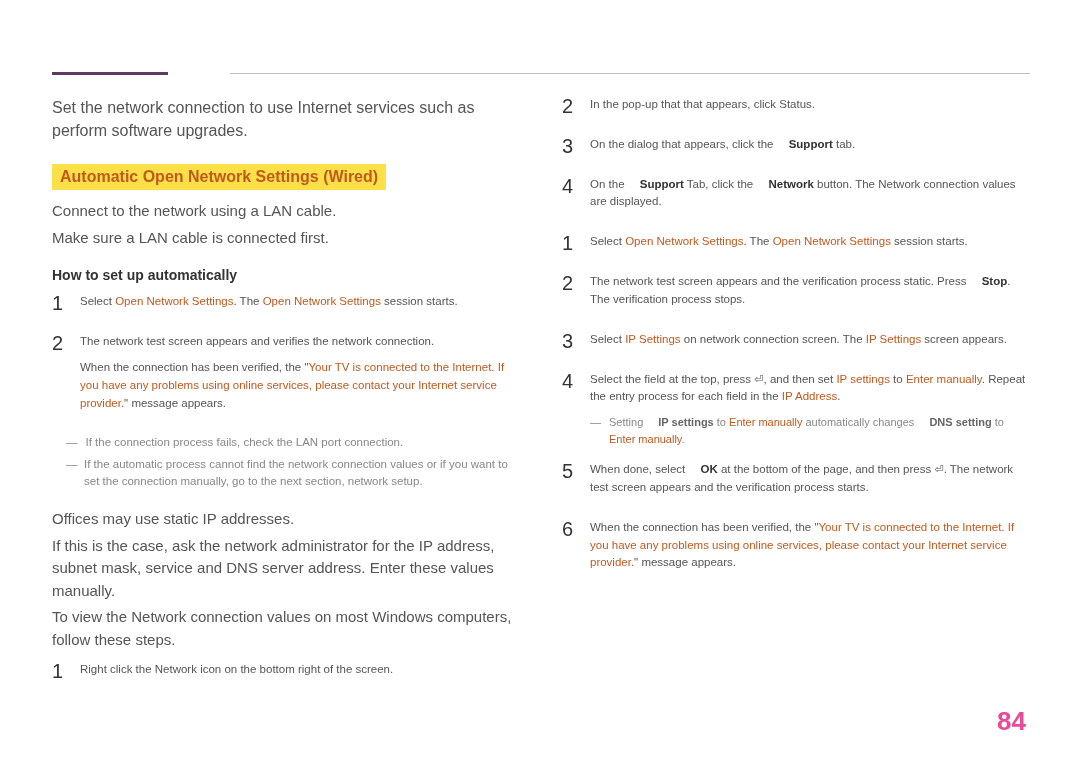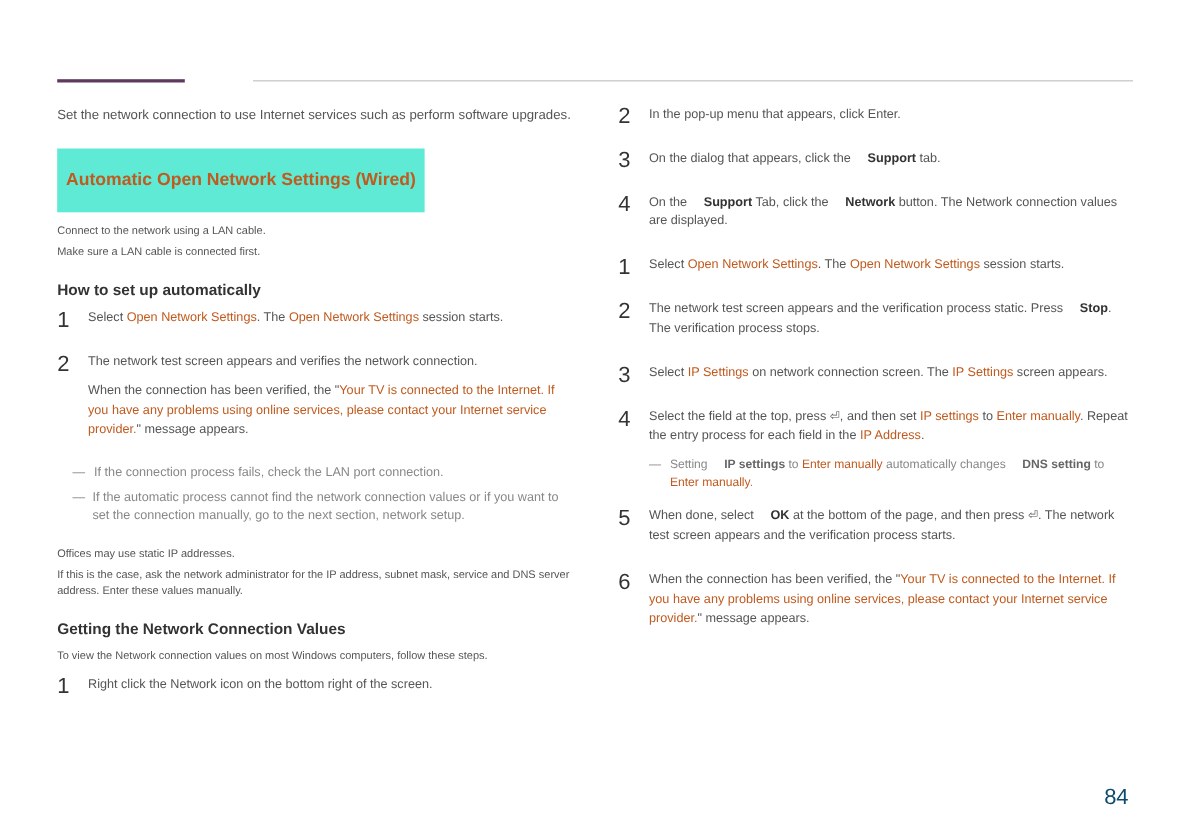--- a/index.html
+++ b/index.html
@@ -31,36 +31,36 @@
   .columns {
     position: absolute;
     top: 96px;
     left: 52px;
     right: 50px;
     display: flex;
     gap: 42px;
   }
   .col { width: 470px; }
   .intro {
-    font-size: 12px;
+    font-size: 16px;
     color: #555;
     margin-bottom: 22px;
     line-height: 1.45;
   }
   .hl-heading {
     display: inline-block;
-    background: #5eead4;
+    background: #fde047;
     color: #c05a1e;
     font-weight: 600;
     font-size: 16px;
-    padding: 20px 8px;
+    padding: 4px 8px;
     margin-bottom: 10px;
   }
   .para, .subpara {
-    font-size: 10px;
+    font-size: 15px;
     color: #555;
     line-height: 1.5;
     margin-bottom: 4px;
   }
   .subheading {
     font-size: 14px;
     font-weight: 600;
     color: #333;
     margin-top: 18px;
     margin-bottom: 10px;
@@ -107,23 +107,23 @@
   .gray { color: #888; }
   .play-icon {
     display: inline-block;
     font-size: 11px;
     vertical-align: baseline;
   }
   .page-num {
     position: absolute;
     right: 54px;
     bottom: 26px;
-    font-size: 20px;
-    color: #0c4a6e;
-    font-weight: 400;
+    font-size: 26px;
+    color: #ec4899;
+    font-weight: 700;
   }
 </style>
 </head>
 <body>
 
 <div class="accent-bar"></div>
 <div class="rule"></div>
 
 <div class="columns">
 
@@ -160,36 +160,35 @@
       <span>If the connection process fails, check the LAN port connection.</span>
     </div>
     <div class="dash-note" style="margin-bottom:18px">
       <span class="dash">―</span>
       <span>If the automatic process cannot find the network connection values or if you want to set the connection manually, go to the next section, network setup.</span>
     </div>
 
     <p class="para">Offices may use static IP addresses.</p>
     <p class="para">If this is the case, ask the network administrator for the IP address, subnet mask, service and DNS server address. Enter these values manually.</p>
 
-    <div class="subheading">Getting the Network Connection Values</div>
     <p class="para" style="margin-bottom:10px">To view the Network connection values on most Windows computers, follow these steps.</p>
 
     <div class="num-item">
       <div class="num">1</div>
       <div class="num-body">
           <p>Right click the Network icon on the bottom right of the screen.</p>
         </div>
     </div>
   </div>
 
   <div class="col">
     <div class="num-item">
       <div class="num">2</div>
       <div class="num-body">
-          <p>In the pop-up menu that appears, click Enter.</p>
+          <p>In the pop-up that that appears, click Status.</p>
         </div>
     </div>
 
     <div class="num-item">
       <div class="num">3</div>
       <div class="num-body">
         <p><span>On the dialog that appears, click the </span><span class="bold">Support</span><span> tab.</span></p>
       </div>
     </div>
 

